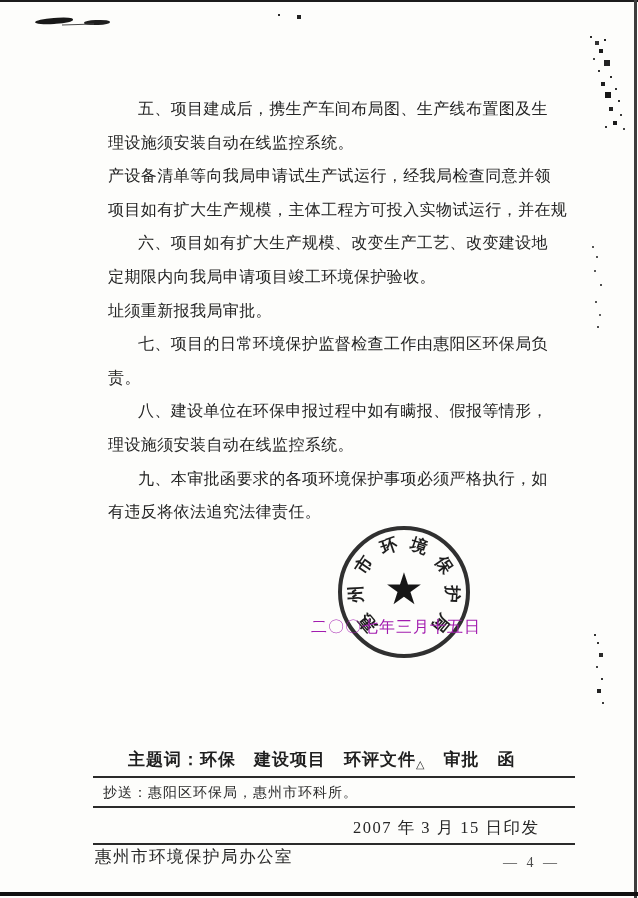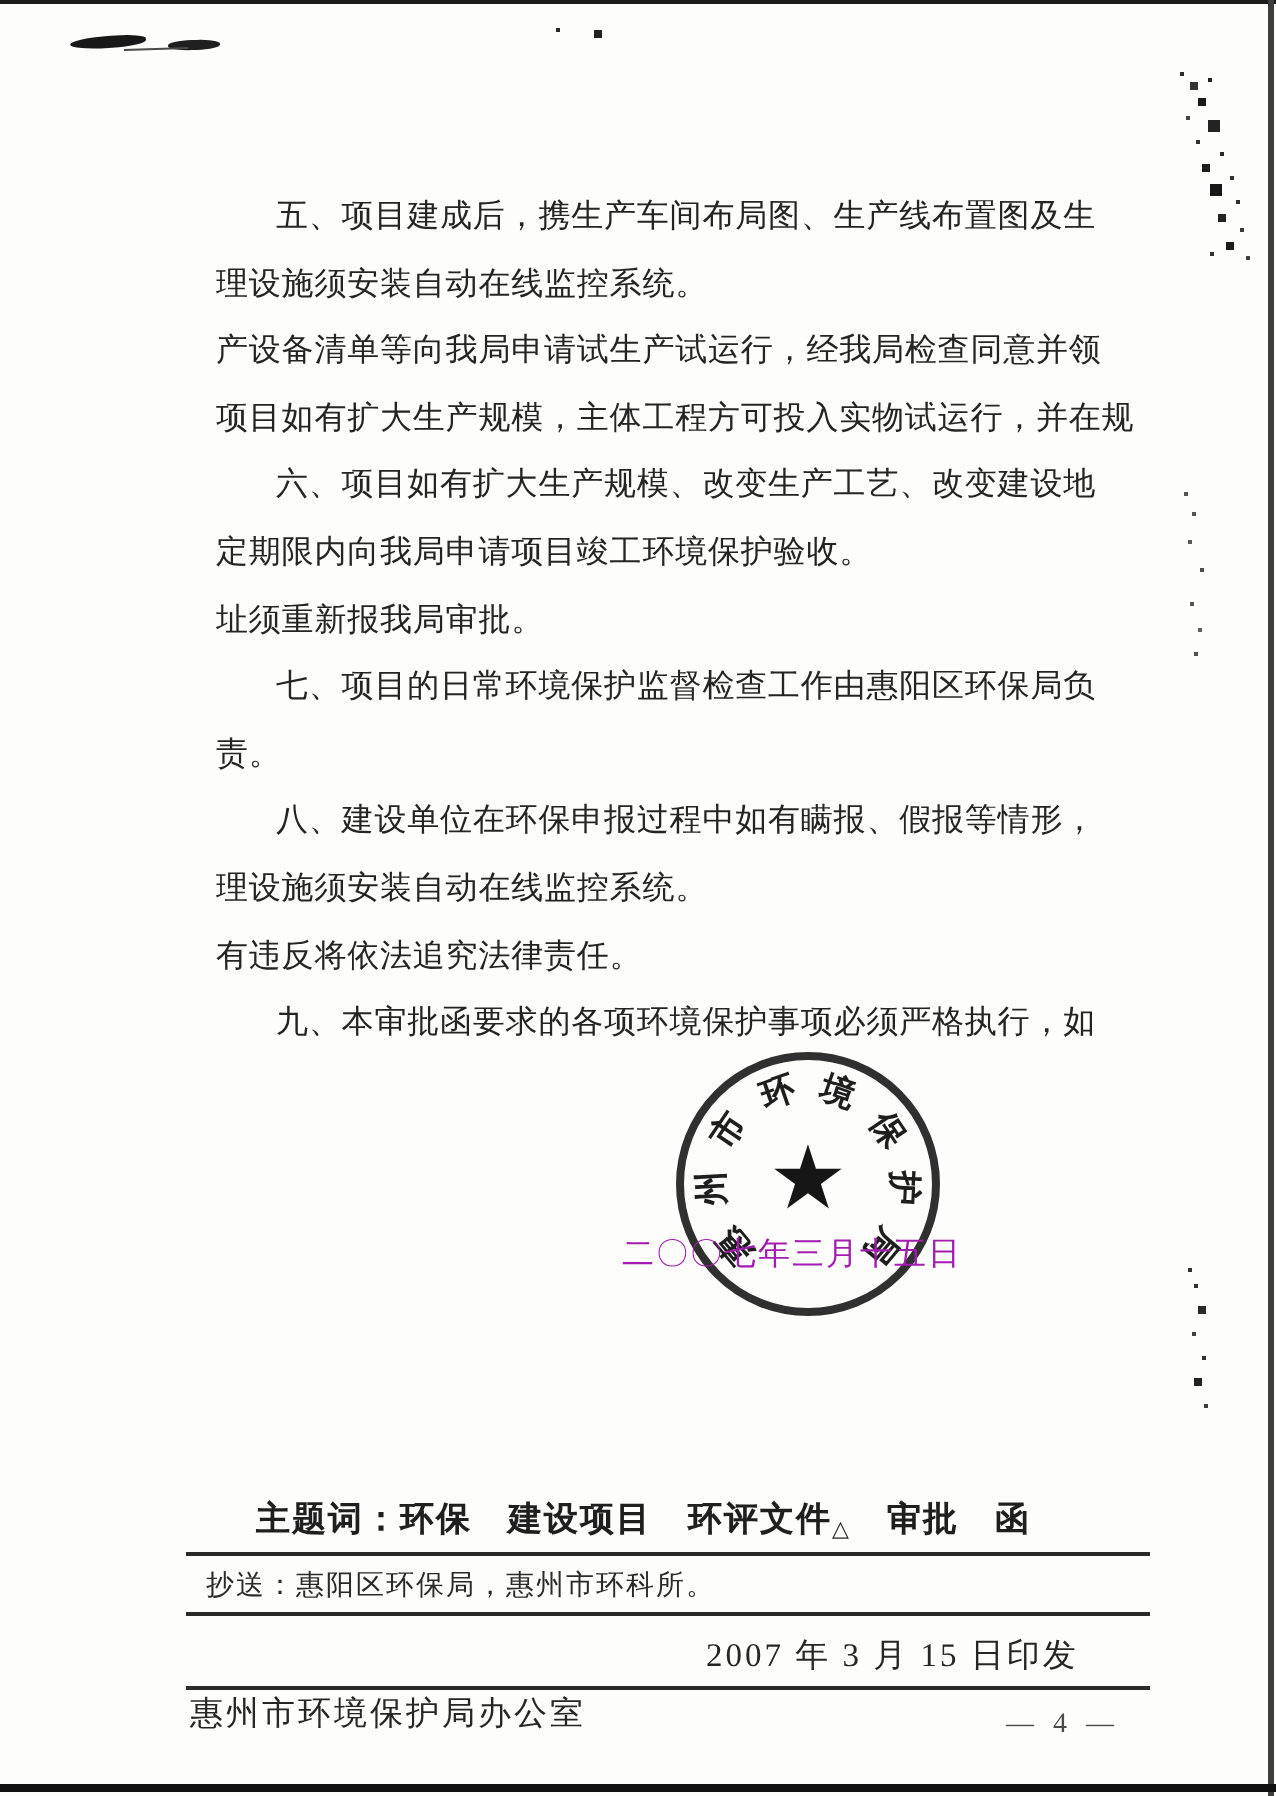--- a/index.html
+++ b/index.html
@@ -107,22 +107,22 @@
     <div class="line">理设施须安装自动在线监控系统。</div>
     <div class="line">产设备清单等向我局申请试生产试运行，经我局检查同意并领</div>
     <div class="line">项目如有扩大生产规模，主体工程方可投入实物试运行，并在规</div>
     <div class="line indent">六、项目如有扩大生产规模、改变生产工艺、改变建设地</div>
     <div class="line">定期限内向我局申请项目竣工环境保护验收。</div>
     <div class="line">址须重新报我局审批。</div>
     <div class="line indent">七、项目的日常环境保护监督检查工作由惠阳区环保局负</div>
     <div class="line">责。</div>
     <div class="line indent">八、建设单位在环保申报过程中如有瞒报、假报等情形，</div>
     <div class="line">理设施须安装自动在线监控系统。</div>
+    <div class="line indent">九、本审批函要求的各项环境保护事项必须严格执行，如</div>
     <div class="line">有违反将依法追究法律责任。</div>
-    <div class="line indent">九、本审批函要求的各项环境保护事项必须严格执行，如</div>
   </div>
 
   <div class="stamp">
     <div class="ring"></div>
     <span class="sc sc0">惠</span>
     <span class="sc sc1">州</span>
     <span class="sc sc2">市</span>
     <span class="sc sc3">环</span>
     <span class="sc sc4">境</span>
     <span class="sc sc5">保</span>

